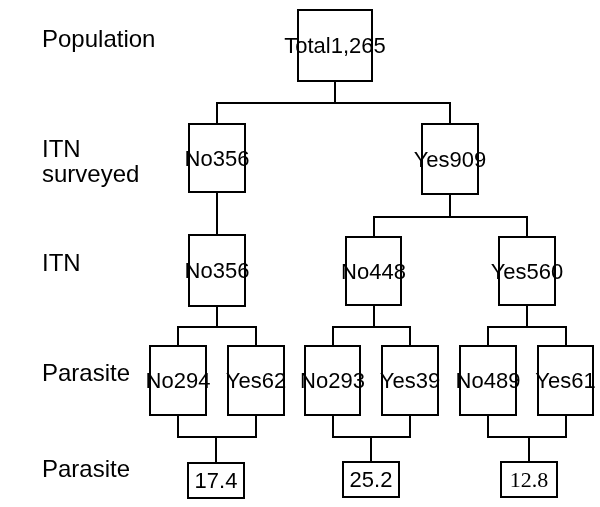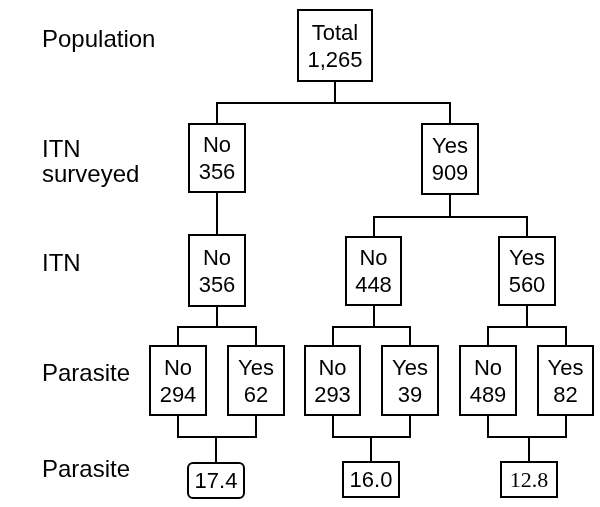--- a/index.html
+++ b/index.html
@@ -35,42 +35,42 @@
     line-height: 25px;
     white-space: nowrap;
     margin-left: 24px;
   }
   .node {
     position: absolute;
     box-sizing: border-box;
     border: 2px solid #000000;
     background: #ffffff;
     display: flex;
-    flex-direction: column;
+    flex-direction: row;
     align-items: center;
     justify-content: center;
     font-size: 22px;
     line-height: 27px;
     text-align: center;
     white-space: nowrap;
   }
   
   #node-total         { left:297px; top:9px;   width:76px; height:73px; }
   #node-own-no        { left:188px; top:123px; width:58px; height:70px; }
   #node-own-yes       { left:421px; top:123px; width:58px; height:72px; }
   #node-usage-no      { left:188px; top:234px; width:58px; height:73px; }
   #node-usage-own-no  { left:345px; top:236px; width:57px; height:70px; }
   #node-usage-own-yes { left:498px; top:236px; width:58px; height:70px; }
   #node-inf-1-no      { left:149px; top:345px; width:58px; height:71px; }
   #node-inf-1-yes     { left:227px; top:345px; width:58px; height:71px; }
   #node-inf-2-no      { left:304px; top:345px; width:57px; height:71px; }
   #node-inf-2-yes     { left:381px; top:345px; width:58px; height:71px; }
   #node-inf-3-no      { left:459px; top:345px; width:58px; height:71px; }
   #node-inf-3-yes     { left:537px; top:345px; width:57px; height:71px; }
-  #node-prev-1        { left:187px; top:462px; width:58px; height:37px;border-radius:6px; }
+  #node-prev-1        { left:187px; top:462px; width:58px; height:37px; }
   #node-prev-2        { left:342px; top:461px; width:58px; height:37px; }
   #node-prev-3        { left:500px; top:461px; width:58px; height:37px;font-family:Liberation Serif, serif; }
   
   #label-population  { top:26px;  }
   #label-ownership   { top:136px; }
   #label-usage       { top:250px; }
   #label-infection   { top:360px; }
   #label-prevalence  { top:456px; }
 </style>
 </head>
@@ -157,26 +157,26 @@
   <div class="node" id="node-inf-2-yes">
     <div>Yes</div>
     <div>39</div>
   </div>
   <div class="node" id="node-inf-3-no">
     <div>No</div>
     <div>489</div>
   </div>
   <div class="node" id="node-inf-3-yes">
     <div>Yes</div>
-    <div>82</div>
+    <div>61</div>
   </div>
 
   <div class="node" id="node-prev-1">
     <div>17.4</div>
   </div>
   <div class="node" id="node-prev-2">
-    <div>16.0</div>
+    <div>25.2</div>
   </div>
   <div class="node" id="node-prev-3">
     <div>12.8</div>
   </div>
 
 </div>
 
 </body></html>

